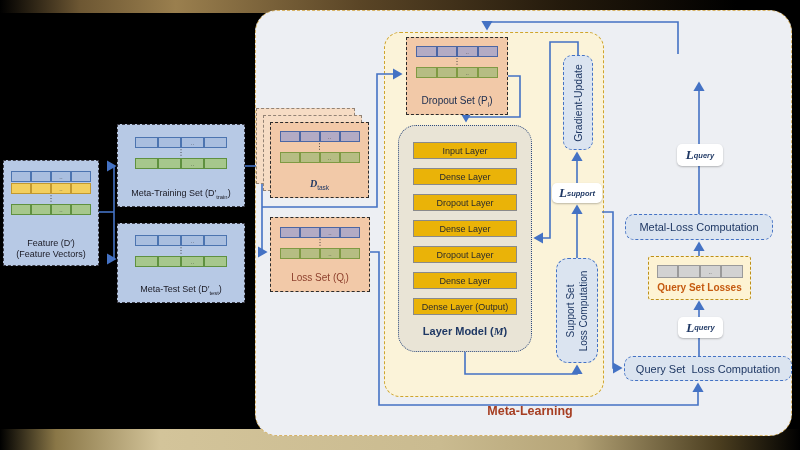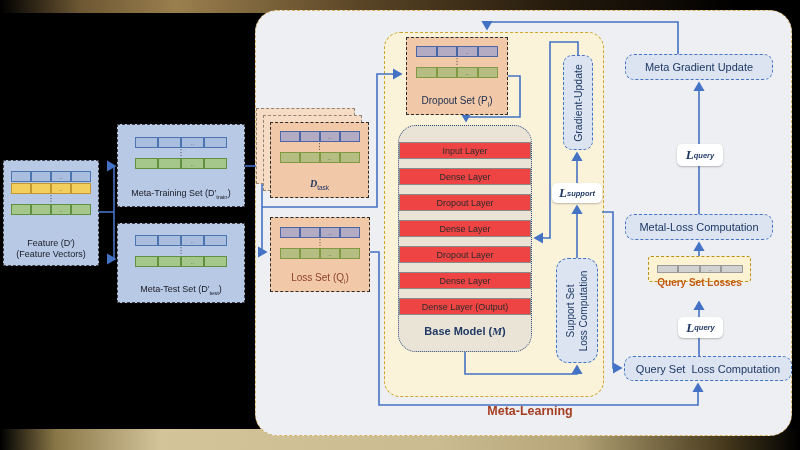--- a/index.html
+++ b/index.html
@@ -16,21 +16,21 @@
   
   #card{left:255px;top:10px;width:537px;height:426px;border-radius:22px;
     background:#edeff3;border:1.5px dashed #d8b264;box-sizing:border-box;}
   #task-box{left:384px;top:32px;width:220px;height:365px;border-radius:16px;
     background:#fbf3d9;border:1.5px dashed #cfa52d;box-sizing:border-box;}
   #task-label{left:384px;top:378px;width:220px;text-align:center;
     color:#8a6a1c;font-weight:bold;font-size:11px;}
   #base-model{left:398px;top:125px;width:134px;height:227px;border-radius:18px;
     background:#e9e4d6;border:1.5px dotted #2f4b7c;box-sizing:border-box;
     display:flex;flex-direction:column;align-items:center;padding-top:16px;}
-  .layer{width:132px;height:17px;margin-bottom:9px;background:#ef4444;border:1px solid #8a8a8a;
+  .layer{width:104px;height:17px;margin-bottom:9px;background:#eab308;border:1px solid #8a8a8a;
     box-sizing:border-box;font-size:9px;color:#2b2b2b;display:flex;align-items:center;justify-content:center;}
   #base-label{margin-top:1px;font-size:11px;font-weight:bold;color:#1f3864;}
   #meta-label{left:440px;top:404px;width:180px;text-align:center;color:#a63e22;
     font-weight:bold;font-size:12.5px;}
 
   
   .mbox{box-sizing:border-box;display:flex;flex-direction:column;align-items:center;}
   .blue-box{background:#b7c9e5;border:1px dashed #3c3c46;}
   .orange-box{background:#f2c9a8;border:1px dashed #2b2b2b;}
   .mrow{display:flex;height:11px;}
@@ -84,21 +84,21 @@
   <div class="abs" id="task-box"></div>
 
   <div class="abs" id="base-model">
     <div class="layer">Input Layer</div>
     <div class="layer">Dense Layer</div>
     <div class="layer">Dropout Layer</div>
     <div class="layer">Dense Layer</div>
     <div class="layer">Dropout Layer</div>
     <div class="layer">Dense Layer</div>
     <div class="layer">Dense Layer (Output)</div>
-    <div id="base-label"><span>Base Model (</span><i style="font-family:'Liberation Serif',serif">M</i><span>)</span></div>
+    <div id="base-label"><span>Layer Model (</span><i style="font-family:'Liberation Serif',serif">M</i><span>)</span></div>
   </div>
 
   <svg class="abs" width="800" height="450" style="left:0;top:0">
     <defs>
       <marker id="ah" markerWidth="7" markerHeight="7" refX="5" refY="3.5" orient="auto">
         <path d="M0,0 L6,3.5 L0,7 z" fill="#4472c4"></path>
       </marker>
     </defs>
     <g fill="none" stroke="#4472c4" stroke-width="1.6">
       <path d="M99,212 L114,212"></path>
@@ -253,34 +253,31 @@
   </div>
 
   <div class="abs bluebox" style="left:556px;top:258px;width:42px;height:105px;border-radius:12px;">
     <div class="vtext2">
       <div>Support Set</div>
       <div>Loss Computation</div>
     </div>
   </div>
 
 
-  <div class="abs bluebox" style="left:625px;top:54px;width:148px;height:26px;">
-    <span>Meta Gradient Update</span>
-  </div>
 
   <div class="abs loss-label" style="left:677px;top:144px;width:46px;height:22px;">
     <span class="lsym">L</span>
       <sub class="lsub">query</sub>
   </div>
 
   <div class="abs bluebox" style="left:625px;top:214px;width:148px;height:26px;text-align:center;">
     <span>Metal-Loss Computation</span>
   </div>
 
-  <div class="abs" id="qsl" style="left:648px;top:256px;width:103px;height:26px;">
+  <div class="abs" id="qsl" style="left:648px;top:256px;width:103px;height:44px;">
     <div class="mrow">
       <span class="cell c-gray"></span>
         <span class="cell c-gray"></span>
         <span class="cell c-gray">..</span>
         <span class="cell c-gray"></span>
     </div>
     <div id="qsl-label">Query Set Losses</div>
   </div>
 
   <div class="abs loss-label" style="left:678px;top:317px;width:45px;height:21px;">

